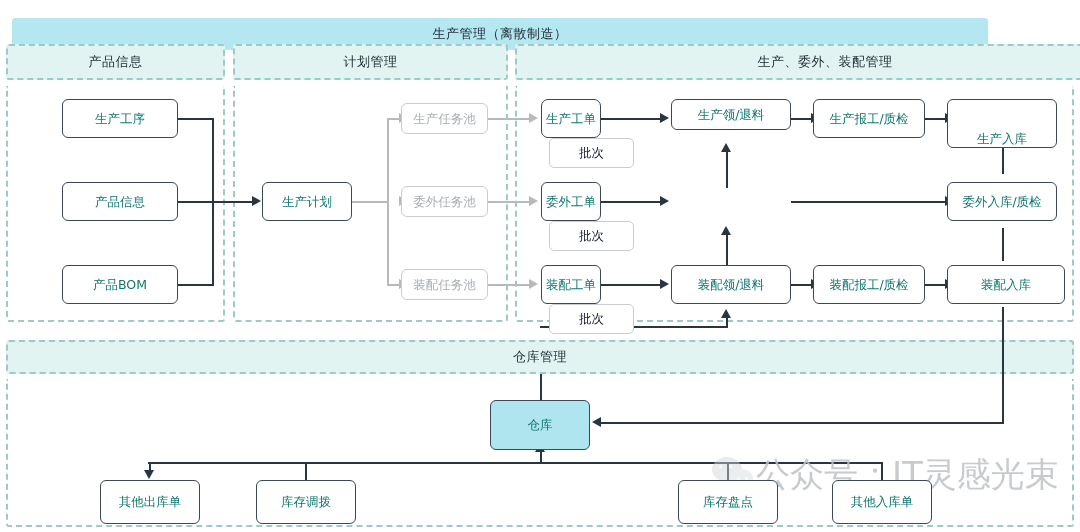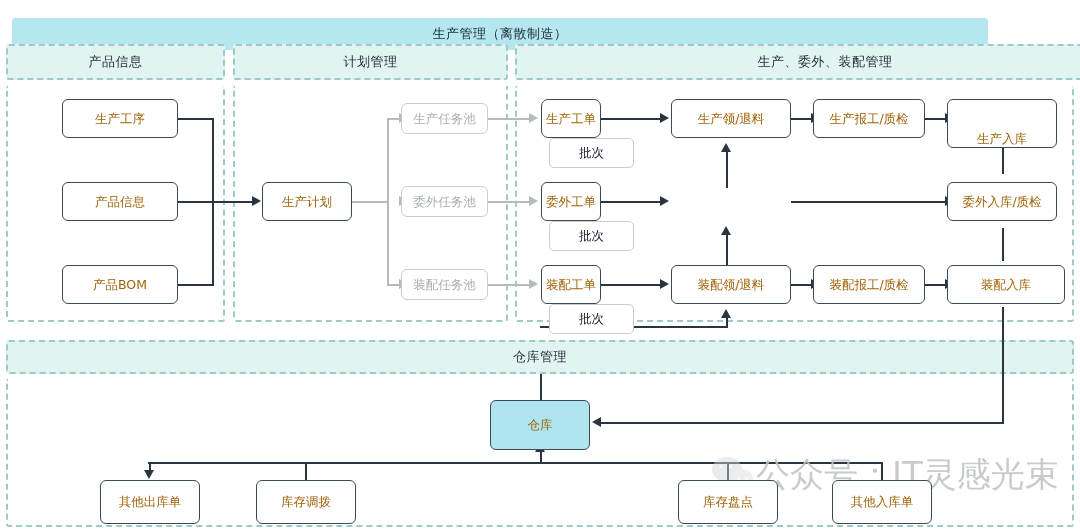--- a/index.html
+++ b/index.html
@@ -9,21 +9,21 @@
   
   .banner{position:absolute;box-sizing:border-box;display:flex;align-items:center;justify-content:center;
           font-size:13px;color:#1f2a33;letter-spacing:.5px;}
   .banner-main{background:#b4e7f0;border:1px solid #b4e7f0;border-radius:3px;}
   .lane-head{background:#e2f4f1;border:2px dashed #9dc9c7;border-radius:3px;}
   .lane-body{position:absolute;box-sizing:border-box;border:2px dashed #9dc9c7;border-top:none;border-radius:0 0 3px 3px;}
 
   
   .node{position:absolute;box-sizing:border-box;display:flex;align-items:center;justify-content:center;
         text-align:center;font-size:12.5px;border-radius:6px;background:#fff;border:1.6px solid #3b4856;
-        color:#a16207;line-height:1.25;}
+        color:#0f766e;line-height:1.25;}
   .node.ghost{border:1.5px solid #c9cdd2;color:#a8aeb5;background:#fff;}
   .node.batch{border:1.5px solid #c9cdd2;color:#0f172a;background:#fff;border-radius:5px;text-align:center;}
   .node.warehouse{background:#aee5ef;border:1.6px solid #3b4856;}
 
   
   .ln{position:absolute;background:#2b3540;}
   .ln.h{height:1.6px;}
   .ln.v{width:1.6px;}
   .ln.grey{background:#b6babd;}
   .arw{position:absolute;width:0;height:0;}
@@ -173,21 +173,21 @@
   <div class="node" style="left:541px;top:99px;width:60px;height:39px;border-radius:7px;">
     <span>生产工单</span>
   </div>
   <div class="node" style="left:541px;top:182px;width:60px;height:39px;">
     <span>委外工单</span>
   </div>
   <div class="node" style="left:541px;top:265px;width:60px;height:39px;">
     <span>装配工单</span>
   </div>
 
-  <div class="node" style="left:671px;top:99px;width:120px;height:39px;">
+  <div class="node" style="left:671px;top:99px;width:120px;height:31px;">
     <span>生产领/退料</span>
   </div>
   <div class="node" style="left:671px;top:265px;width:120px;height:39px;">
     <span>装配领/退料</span>
   </div>
 
   <div class="node" style="left:813px;top:99px;width:112px;height:39px;">
     <span>生产报工/质检</span>
   </div>
   <div class="node" style="left:813px;top:265px;width:112px;height:39px;">

